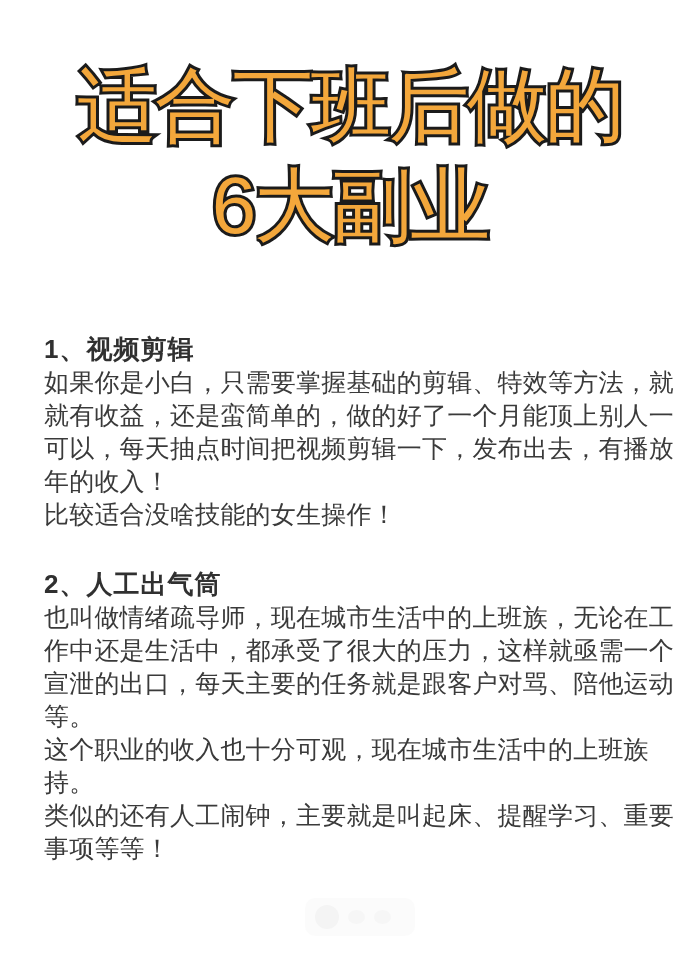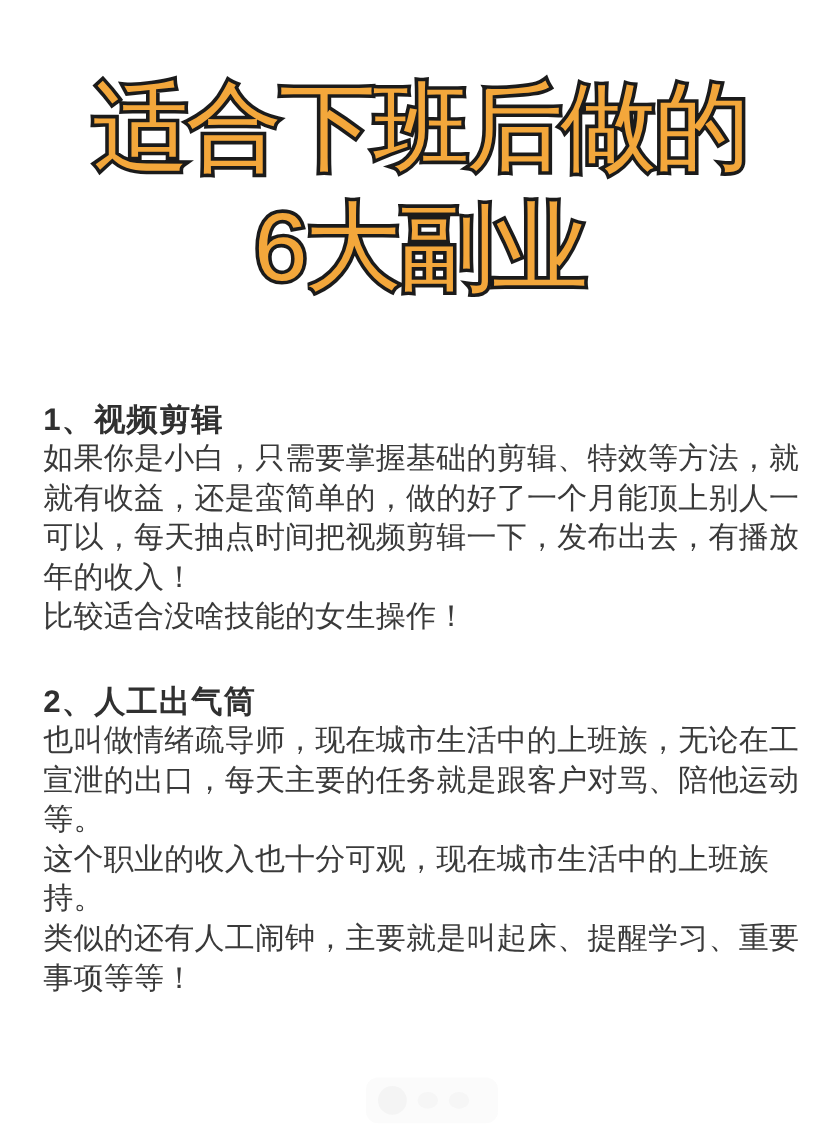--- a/index.html
+++ b/index.html
@@ -35,21 +35,21 @@
     color: #1b1b1b;
   }
   .title-text-fill {
     position: relative;
     color: #F3A73B;
   }
 
   
   .body-text {
     position: absolute;
-    left: 36px; top: 333px;
+    left: 44px; top: 333px;
     width: 632px;
     color: #3a3a3a;
     font-size: 25px;
     line-height: 33px;
     font-weight: 500;
   }
   .section-heading {
     margin: 0;
     font-size: 26px;
     line-height: 33px;
@@ -109,20 +109,21 @@
       <div class="text-line">如果你是小白，只需要掌握基础的剪辑、特效等方法，就</div>
       <div class="text-line">就有收益，还是蛮简单的，做的好了一个月能顶上别人一</div>
       <div class="text-line">可以，每天抽点时间把视频剪辑一下，发布出去，有播放</div>
       <div class="text-line">年的收入！</div>
       <div class="text-line">比较适合没啥技能的女生操作！</div>
     </section>
 
     <section class="section">
       <h2 class="section-heading">2、人工出气筒</h2>
       <div class="text-line">也叫做情绪疏导师，现在城市生活中的上班族，无论在工</div>
+      <div class="text-line">作中还是生活中，都承受了很大的压力，这样就亟需一个</div>
       <div class="text-line">宣泄的出口，每天主要的任务就是跟客户对骂、陪他运动</div>
       <div class="text-line">等。</div>
       <div class="text-line">这个职业的收入也十分可观，现在城市生活中的上班族</div>
       <div class="text-line">持。</div>
       <div class="text-line">类似的还有人工闹钟，主要就是叫起床、提醒学习、重要</div>
       <div class="text-line">事项等等！</div>
     </section>
 
   </div>
 

